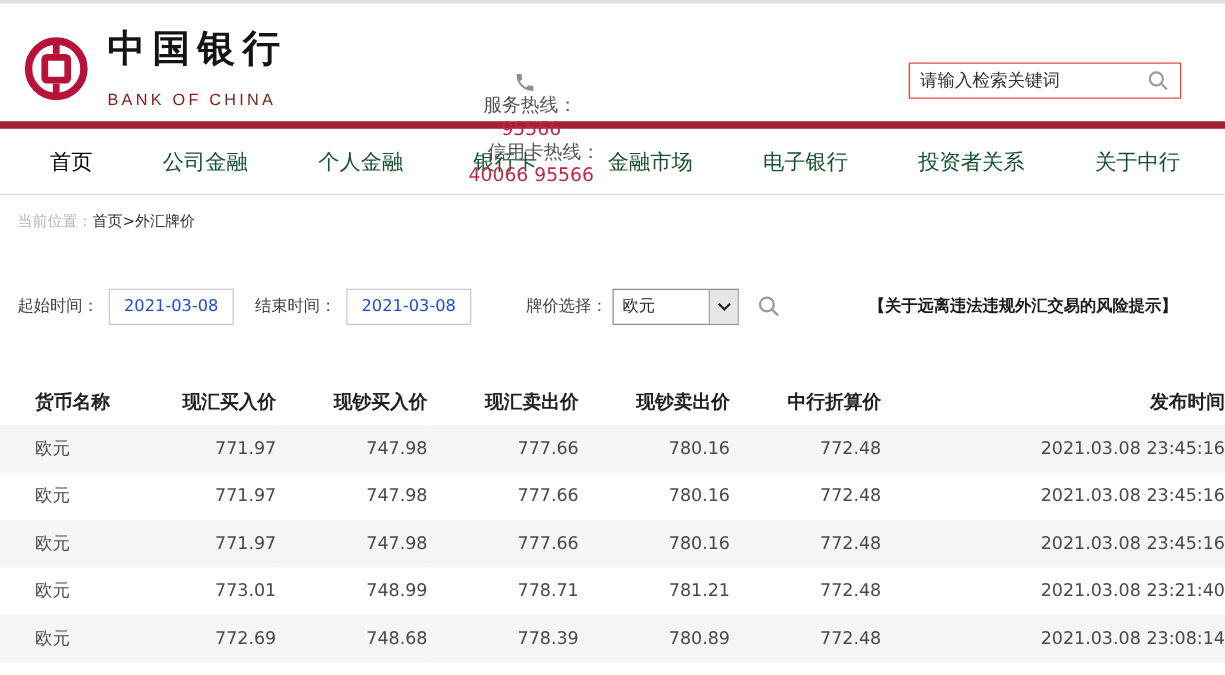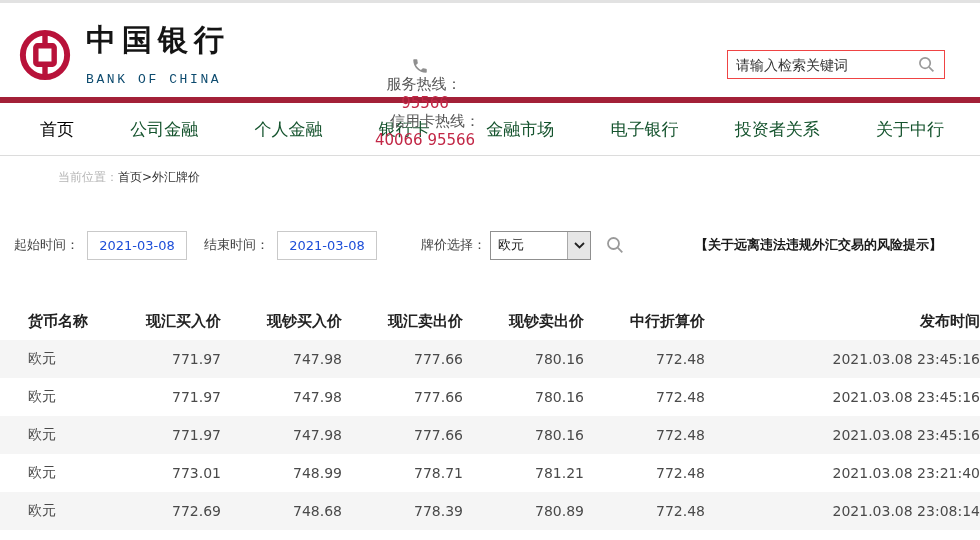--- a/index.html
+++ b/index.html
@@ -5,40 +5,40 @@
   * { box-sizing: border-box; margin: 0; padding: 0; }
   body { font-family: "DejaVu Sans", "Liberation Sans", sans-serif; background: #fff; }
   .page { width: 980px; height: 540px; background: #fff; overflow: hidden; position: relative; border-top: 3px solid #e2e2e2; }
 
   
   .header-bar { position: relative; height: 94px; }
   .logo { position: absolute; left: 18px; top: 20px; display: flex; align-items: center; }
   .logo-emblem { width: 54px; height: 54px; }
   .logo-text { margin-left: 14px; }
   .logo-cn { font-family: "DejaVu Serif", "Liberation Serif", serif; font-size: 30px; font-weight: bold; color: #141414; letter-spacing: 6px; line-height: 1.1; }
-  .logo-en { font-family: Liberation Mono, monospace; font-size: 13px; color: #0c4a6e; letter-spacing: 2.6px; margin-top: 16px; }
+  .logo-en { font-family: Liberation Sans, sans-serif; font-size: 13px; color: #7f1d1d; letter-spacing: 2.6px; margin-top: 16px; }
 
   .hotline { position: absolute; left: 368px; top: 54px; display: flex; align-items: center; font-size: 15px; color: #555; white-space: nowrap; flex-direction: column; }
   .phone-icon { width: 18px; height: 18px; margin-right: 8px; }
   .hot-num { color: #c22746; margin-left: 2px; }
   .hot-label2 { margin-left: 22px; }
 
   .searchbox { position: absolute; right: 35px; top: 47px; width: 218px; height: 29px; border: 1px solid #ef4444; display: flex; align-items: center; background: #fff; }
   .searchbox input { flex: 1; min-width: 0; border: none; outline: none; font-size: 14px; color: #333; padding: 0 6px 0 8px; font-family: inherit; background: transparent; }
   .searchbox input::placeholder { color: #333; opacity: 1; }
   .mag-icon { width: 17px; height: 17px; margin-right: 9px; flex: none; }
 
   
   .red-bar { height: 6px; background: #a32038; }
   .main-nav { height: 53px; display: flex; justify-content: space-between; align-items: center; padding: 0 36px 0 40px; border-bottom: 1px solid #dcdcdc; }
   .nav-item { font-size: 17px; color: #14532d; cursor: pointer; white-space: nowrap; }
   .nav-item.active { color: #000000; }
 
   
-  .breadcrumb { padding: 13px 0 0 14px; font-size: 12px; height: 36px; margin-left: 44px; }
+  .breadcrumb { padding: 13px 0 0 14px; font-size: 12px; height: 36px; }
   .crumb-label { color: #b5b5b5; }
   .crumb-path { color: #333; }
 
   
   .filters { margin-top: 38px; display: flex; align-items: center; padding-left: 14px; font-size: 13px; color: #444; height: 30px; }
   .date-input { width: 100px; height: 29px; border: 1px solid #c9c9c9; text-align: center; font-size: 13px; color: #1d4ed8; outline: none; font-family: inherit; }
   .ml8 { margin-left: 8px; } .ml17 { margin-left: 17px; } .ml44 { margin-left: 44px; }
   .fake-select { margin-left: 4px; width: 101px; height: 29px; border: 1px solid #8f8f8f; background: #fff; display: flex; align-items: stretch; cursor: pointer; }
   .select-text { flex: 1; font-size: 13px; color: #222; display: flex; align-items: center; padding-left: 7px; }
   .select-arrow { width: 23px; background: #e6e6e6; border-left: 1px solid #a9a9a9; display: flex; align-items: center; justify-content: center; }

